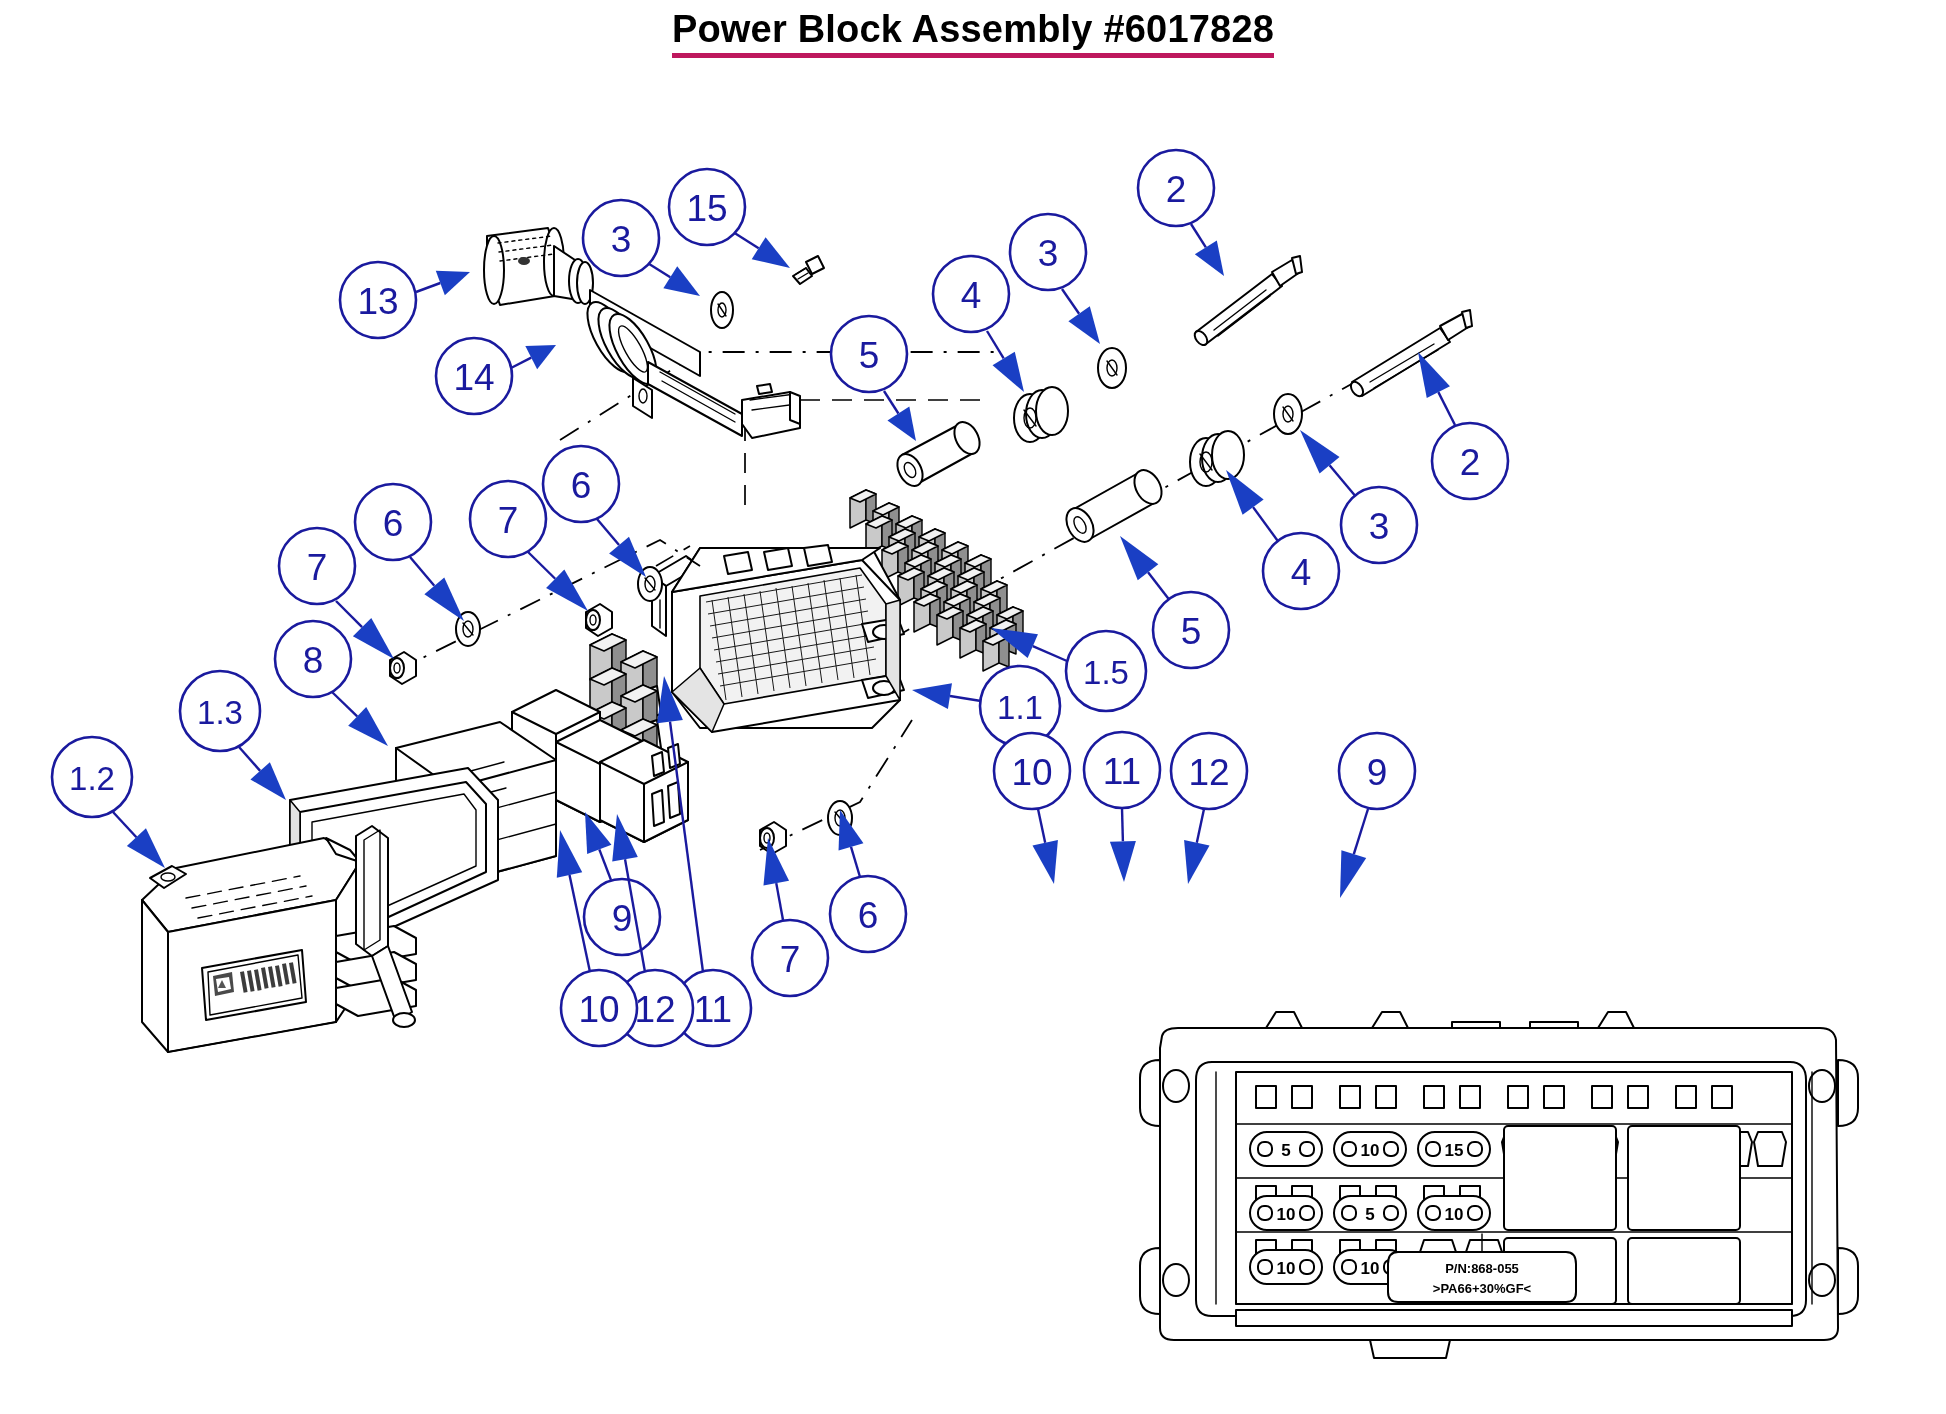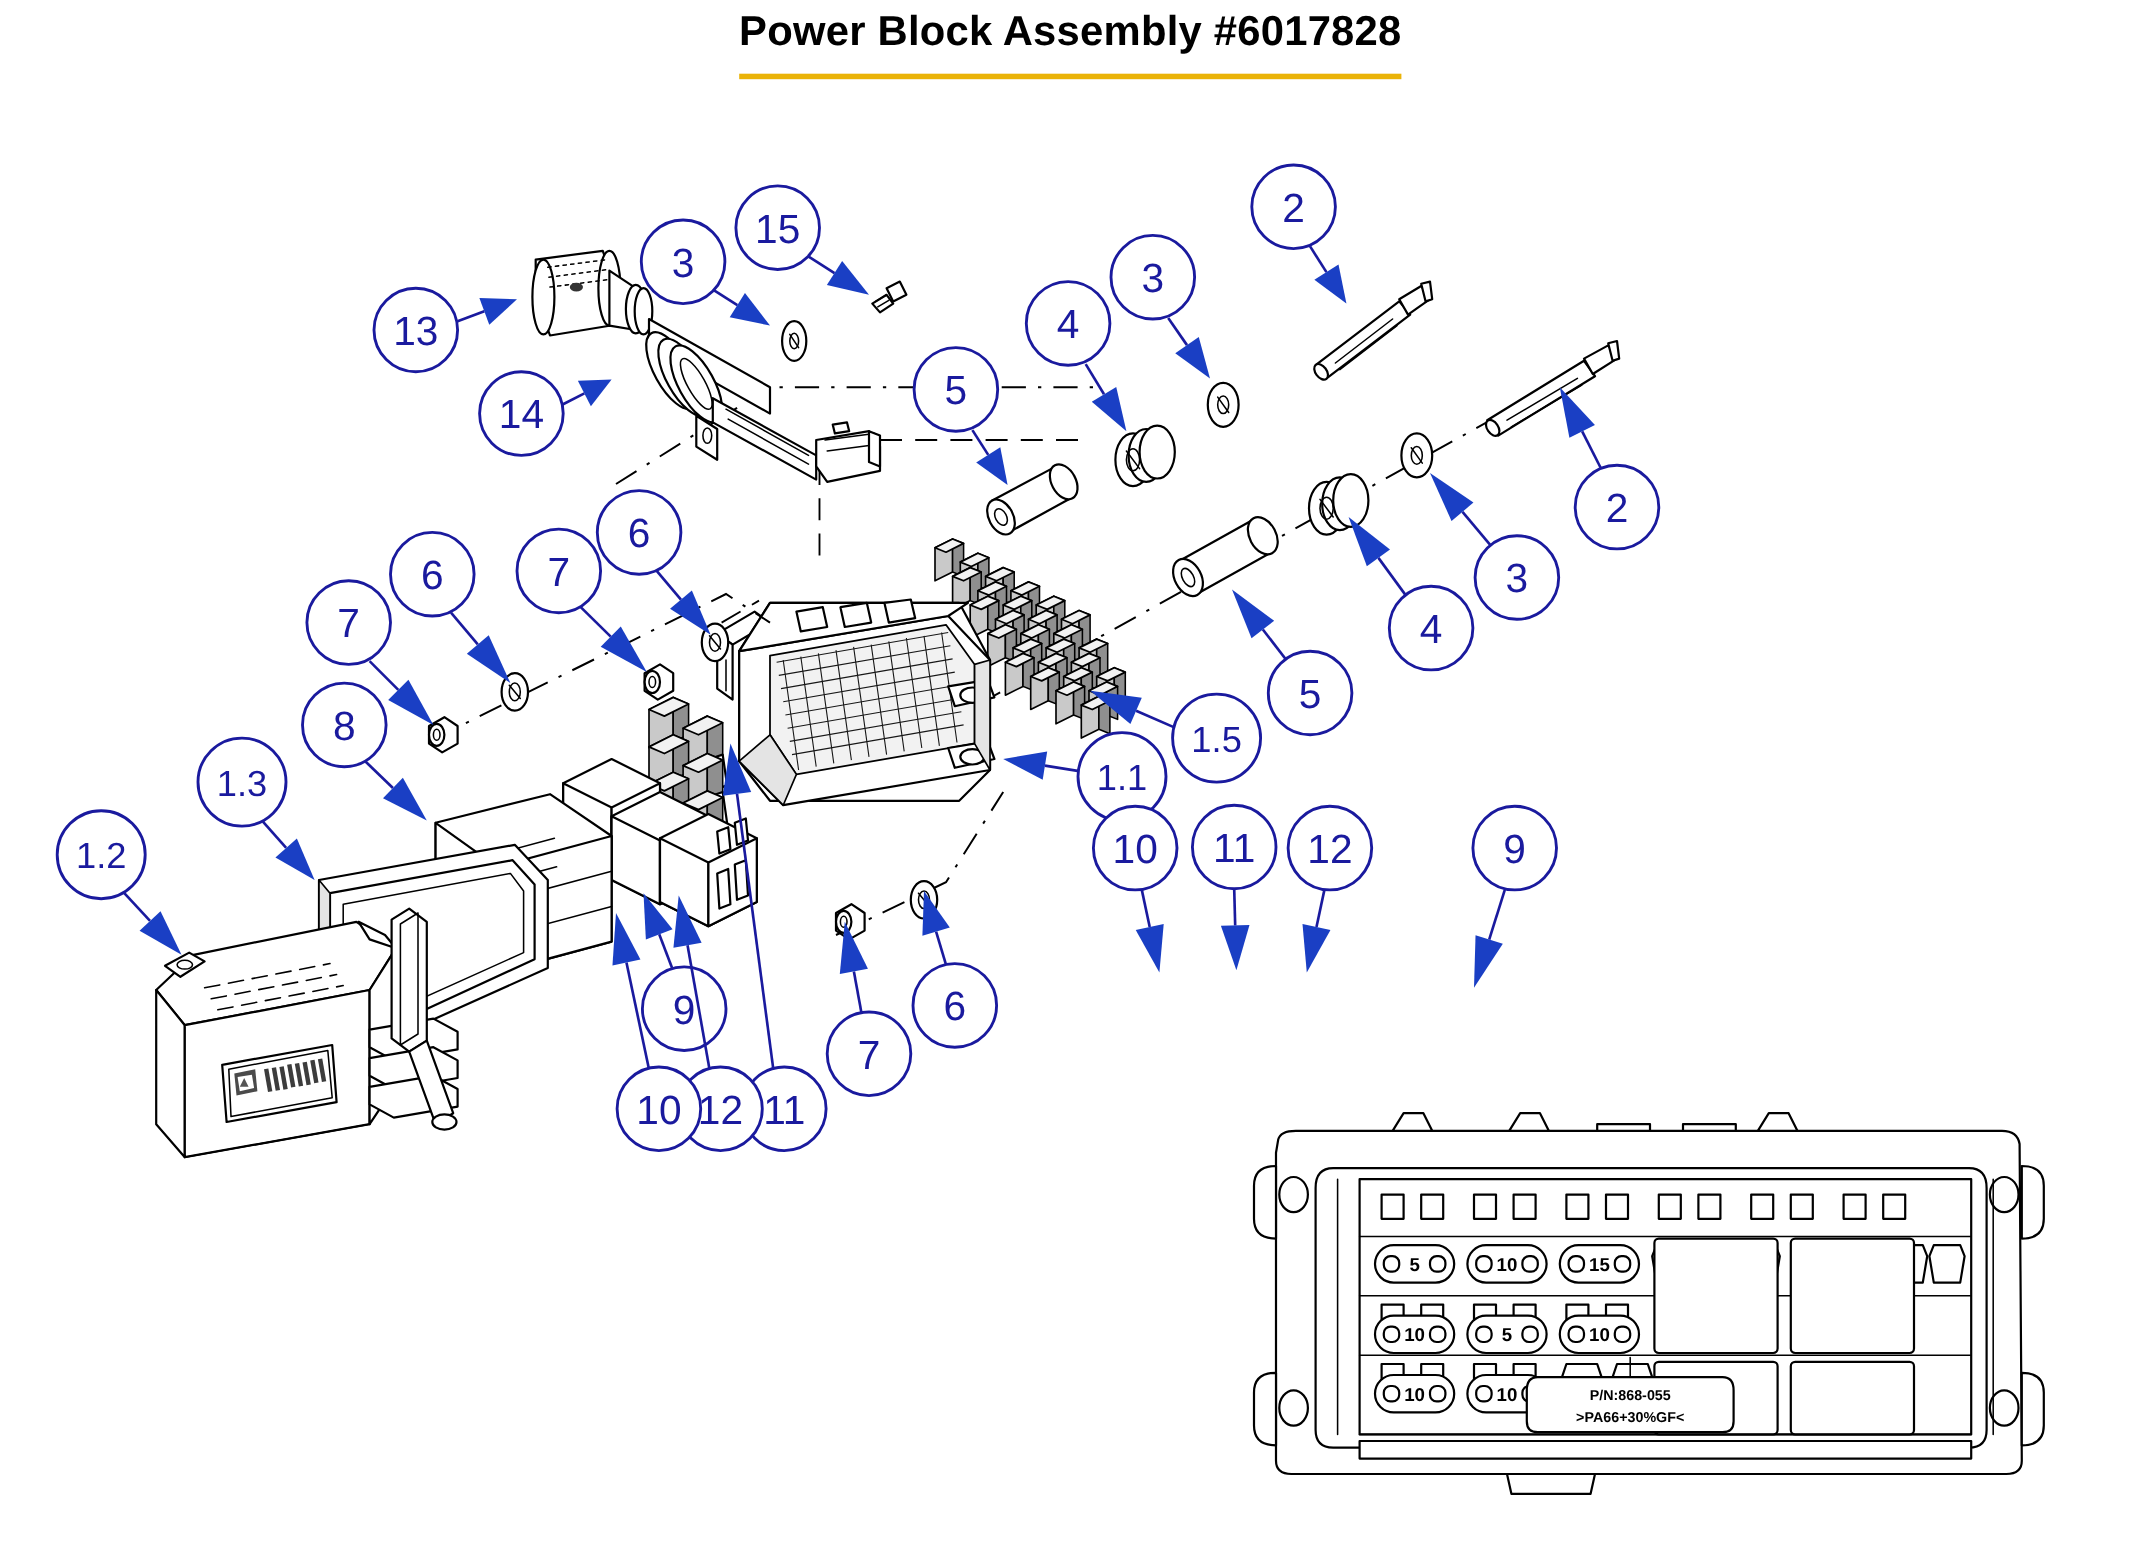--- a/index.html
+++ b/index.html
@@ -4,21 +4,21 @@
 <title>Power Block Assembly #6017828</title>
 <style>
   html,body{margin:0;padding:0;background:#ffffff;}
   body{width:1946px;height:1414px;position:relative;overflow:hidden;
        font-family:"Liberation Sans","DejaVu Sans",sans-serif;}
   #sheet{position:absolute;inset:0;width:1946px;height:1414px;background:#fff;}
   #title{
     position:absolute;left:0;top:8px;width:1946px;text-align:center;
     font-size:38px;font-weight:bold;color:#000;letter-spacing:.2px;
   }
-  #title span{border-bottom:5px solid #eab308;padding-bottom:16px;display:inline-block;}
+  #title span{border-bottom:5px solid #be185d;padding-bottom:2px;display:inline-block;}
   svg.layer{position:absolute;left:0;top:0;width:1946px;height:1414px;overflow:visible;}
   .balloon-txt{
     font-family:"Liberation Sans","DejaVu Sans",sans-serif;
     fill:#1a1a9e;font-size:37px;text-anchor:middle;dominant-baseline:central;
   }
   .balloon-txt.small{font-size:33px;}
   .bcirc{fill:#ffffff;stroke:#1a1a9e;stroke-width:2.6;}
   .lead{stroke:#1a1a9e;stroke-width:2.4;fill:none;}
   .ahead{fill:#1a3fc4;}
   .plt{fill:none;stroke:#000;stroke-width:1.4;stroke-linejoin:round;stroke-linecap:round;}

